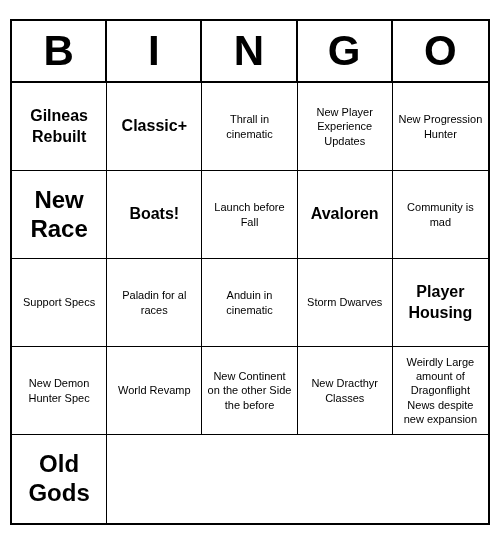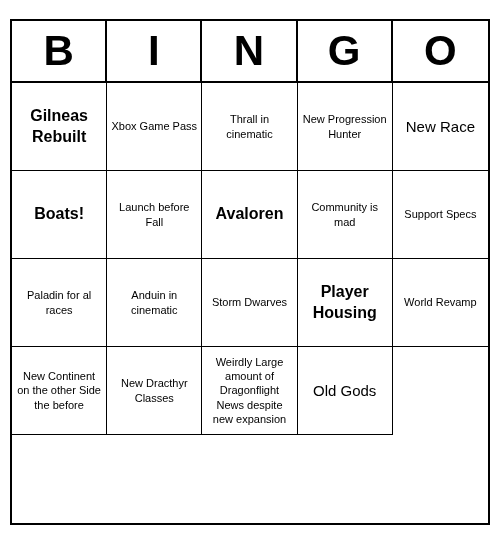--- a/index.html
+++ b/index.html
@@ -48,54 +48,56 @@
       font-size: 11px;
       line-height: 1.3;
     }
     .bingo-cell:nth-child(5n) {
       border-right: none;
     }
     .bingo-cell:nth-child(n+21) {
       border-bottom: none;
     }
     .bingo-cell.large-text {
-      font-size: 15px;
-      font-weight: normal;
+      font-size: 24px;
+      font-weight: bold;
       line-height: 1.2;
     }
     .bingo-cell.medium-text {
       font-size: 16px;
       font-weight: bold;
     }
   </style>
 </head>
 <body>
 
 <div class="bingo-card">
   <div class="bingo-header">
   <div class="bingo-letter">B</div>
       <div class="bingo-letter">I</div>
       <div class="bingo-letter">N</div>
       <div class="bingo-letter">G</div>
       <div class="bingo-letter">O</div>
     </div>
   <div class="bingo-grid">
   <div class="bingo-cell medium-text">Gilneas Rebuilt</div>
-      <div class="bingo-cell">Xbox Game Pass</div>
+      <div class="bingo-cell medium-text">Classic+</div>
       <div class="bingo-cell">Thrall in cinematic</div>
+      <div class="bingo-cell">New Player Experience Updates</div>
       <div class="bingo-cell">New Progression Hunter</div>
       <div class="bingo-cell large-text">New Race</div>
       <div class="bingo-cell medium-text">Boats!</div>
       <div class="bingo-cell">Launch before Fall</div>
       <div class="bingo-cell medium-text">Avaloren</div>
       <div class="bingo-cell">Community is mad</div>
       <div class="bingo-cell">Support Specs</div>
       <div class="bingo-cell">Paladin for al races</div>
       <div class="bingo-cell">Anduin in cinematic</div>
       <div class="bingo-cell">Storm Dwarves</div>
       <div class="bingo-cell medium-text">Player Housing</div>
+      <div class="bingo-cell">New Demon Hunter Spec</div>
       <div class="bingo-cell">World Revamp</div>
       <div class="bingo-cell">New Continent on the other Side the before</div>
       <div class="bingo-cell">New Dracthyr Classes</div>
       <div class="bingo-cell">Weirdly Large amount of Dragonflight News despite new expansion</div>
       <div class="bingo-cell large-text">Old Gods</div>
     </div>
 </div>
 
 </body></html>

